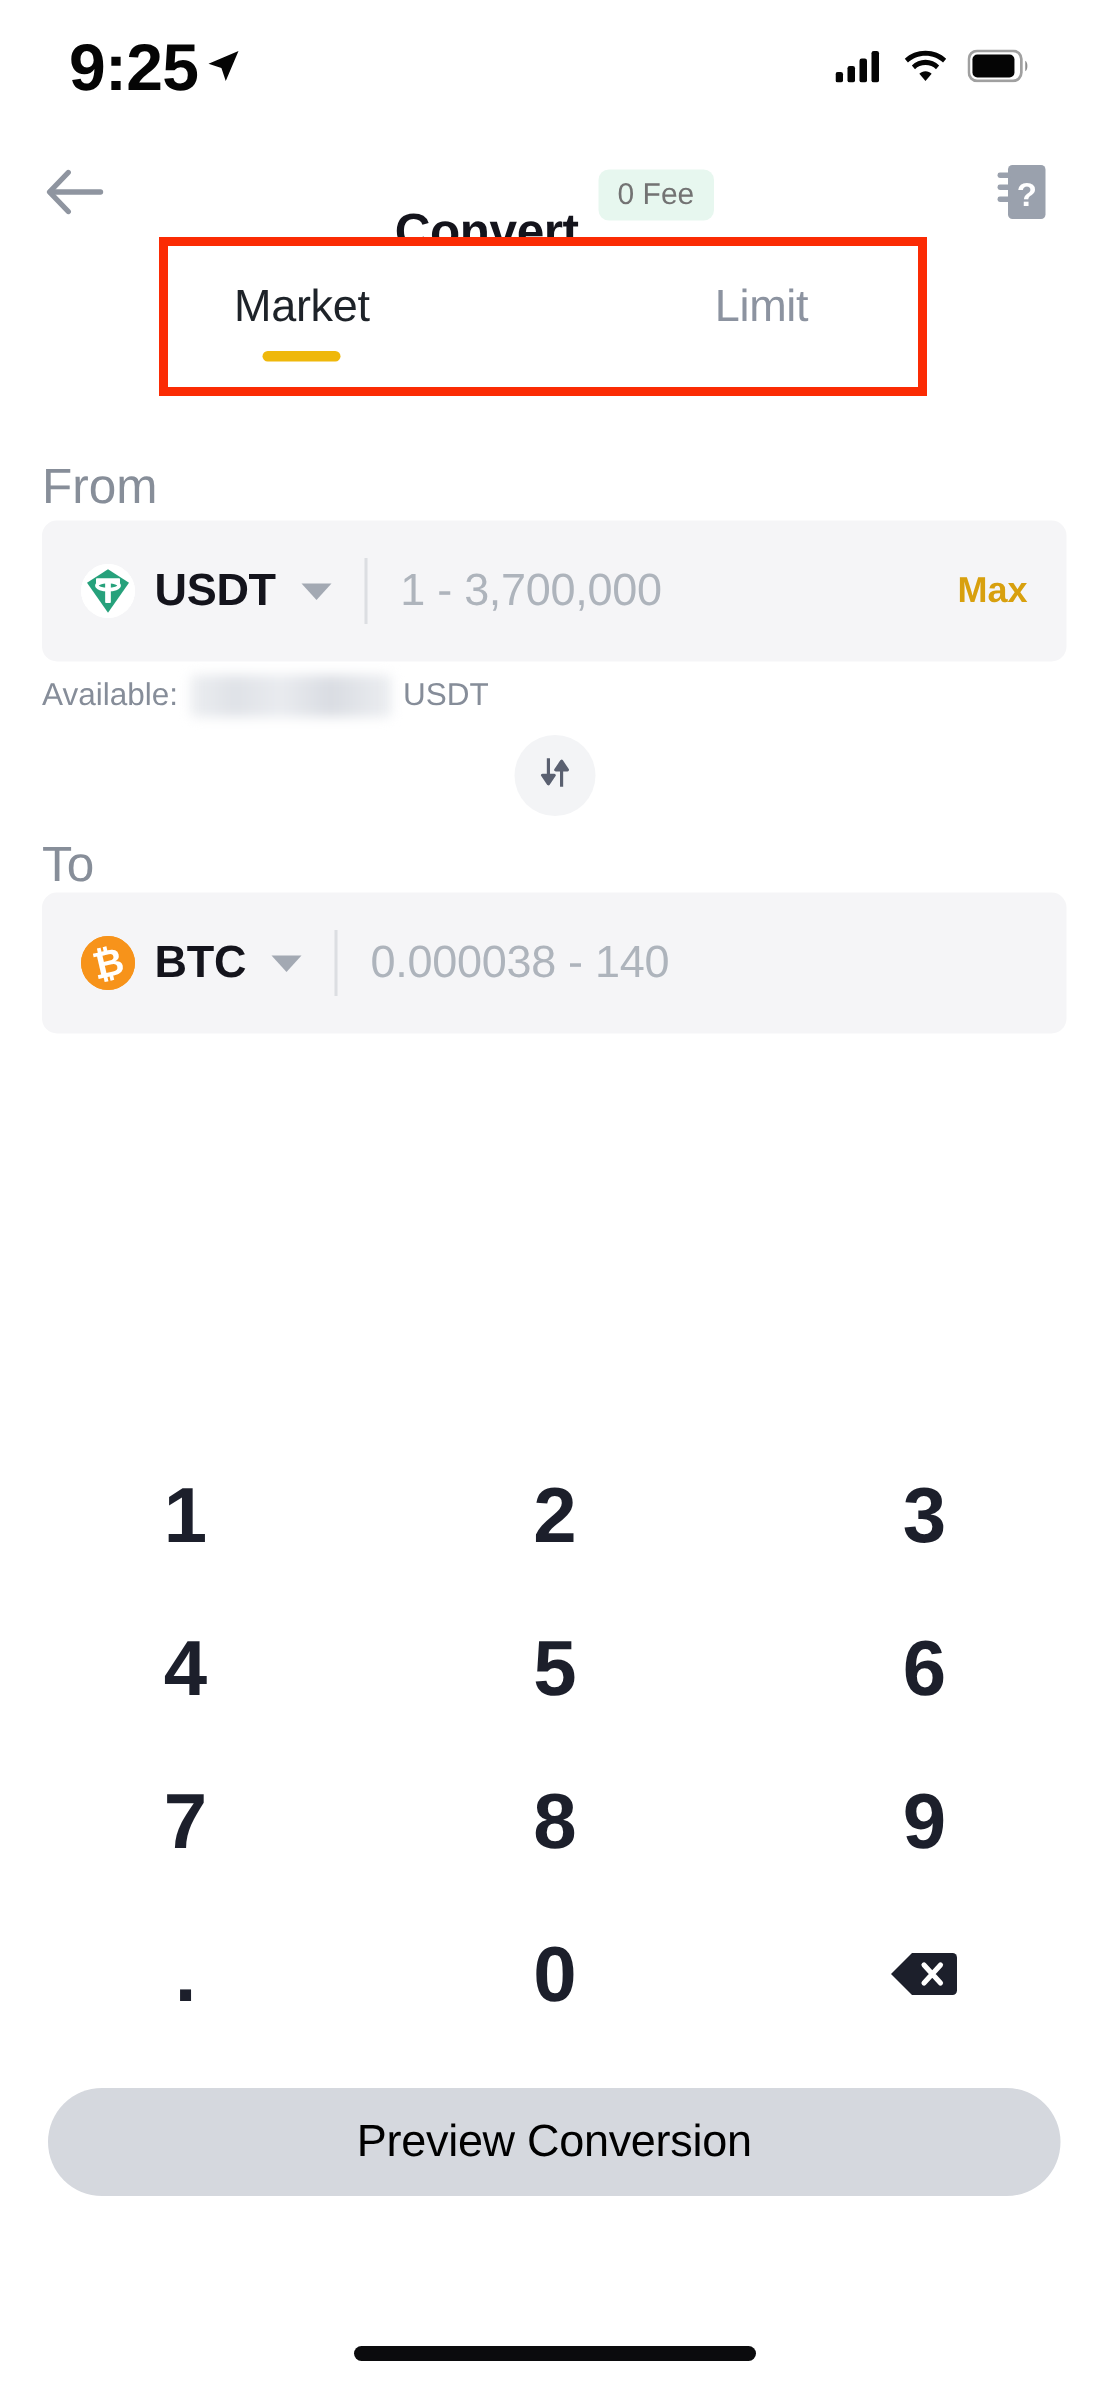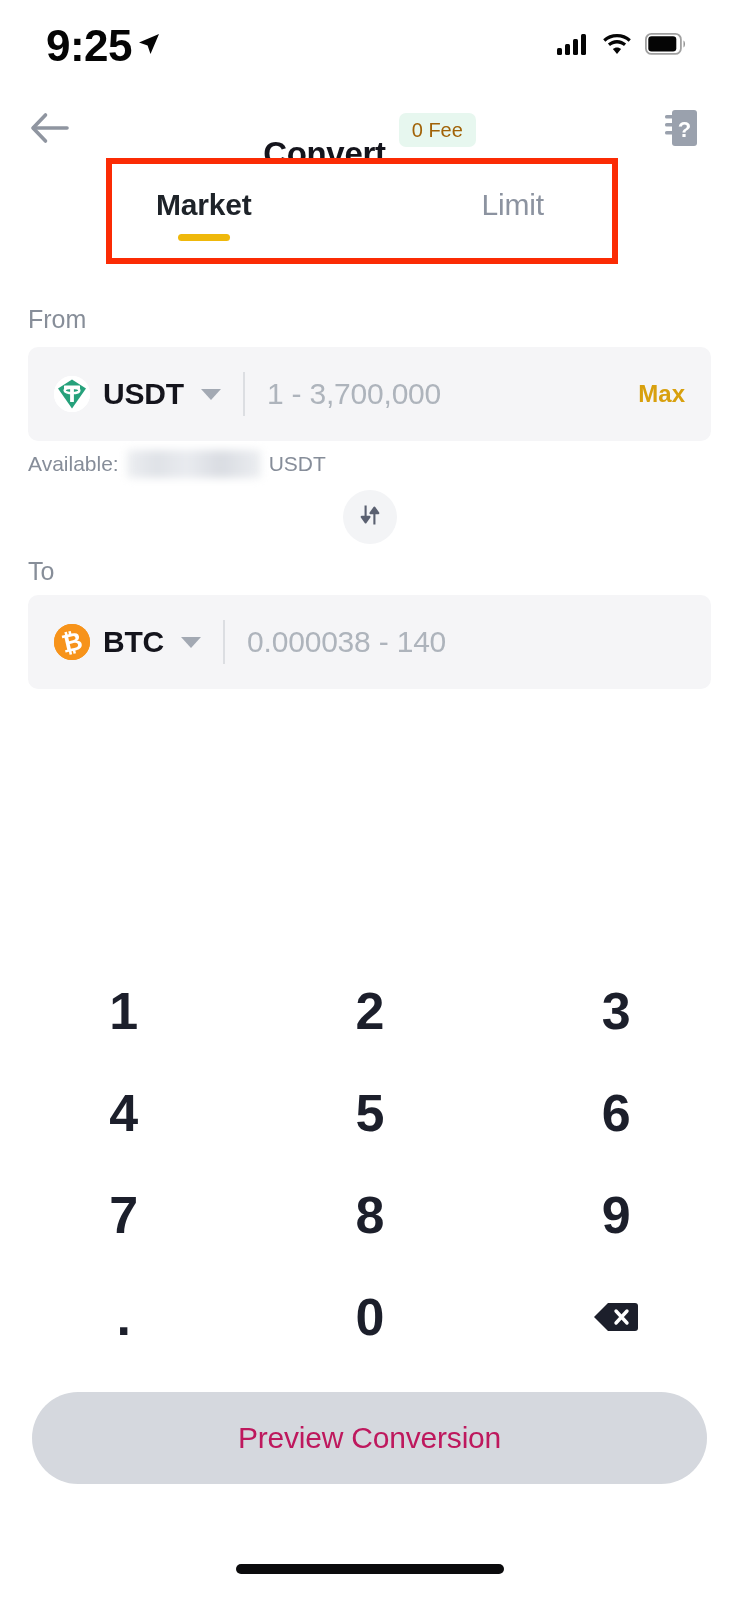--- a/index.html
+++ b/index.html
@@ -41,21 +41,21 @@
   }
   .header-center {
     position:absolute; left:0; right:0; top:50%; transform:translateY(-50%);
     display:flex; align-items:center; justify-content:center; gap:13px;
     pointer-events:none;
   }
   .header-title {
     font-size:33px; font-weight:700; color:#14141c; letter-spacing:-0.3px;margin-top:48px;
   }
   .fee-badge {
-    background:#e7f7ef; color:#a16207;
+    background:#e7f7ef; color:#737373;
     font-size:20px; padding:7px 13px; border-radius:7px;
     line-height:1;
   }
   .help-btn {
     position:absolute; right:34px; top:50%; transform:translateY(-50%);
     width:46px; height:46px; display:flex; align-items:center; justify-content:center;
     cursor:pointer;
   }
 
   
@@ -76,31 +76,31 @@
     padding-top:24px;
     background:#ffffff;
   }
   .tab {
     display:flex; flex-direction:column; align-items:center;
     cursor:pointer; position:relative;
   }
   .tab-market { margin-left:44px; }
   .tab-limit  { margin-left:230px; }
   .tab-label { font-size:30px; letter-spacing:-0.2px; }
-  .tab-market .tab-label { color:#1e2329; font-weight:700; }
+  .tab-market .tab-label { color:#1e2329; font-weight:400; }
   .tab-limit .tab-label  { color:#8c93a0; font-weight:400; }
   .tab-underline {
     margin-top:12px; width:52px; height:7px;
     background:#efb80b; border-radius:4px;
   }
 
   
   .section-label {
     position:absolute; left:28px;
-    font-size:25px; color:#878e99;
+    font-size:33px; color:#878e99;
   }
   .label-from { top:305px; }
   .label-to   { top:557px; }
 
   .field-box {
     position:absolute; left:28px; width:683px; height:94px;
     background:#f5f5f7; border-radius:10px;
     display:flex; align-items:center;
     padding:0 26px;
   }
@@ -177,25 +177,25 @@
   .key {
     display:flex; align-items:center; justify-content:center;
     font-size:52px; font-weight:600; color:#1c1f2b;
     cursor:pointer; user-select:none; letter-spacing:-1px;
   }
   .key-dot { font-size:52px; font-weight:900; }
 
   
   .preview-btn {
     position:absolute; left:32px; top:1392px;
-    width:675px; height:92px;
+    width:675px; height:72px;
     background:#d5d8de; border-radius:46px; border:none;
     display:flex; align-items:center; justify-content:center;
     font-family:"Liberation Sans", sans-serif;
-    font-size:30px; color:#be185d; letter-spacing:-0.2px;
+    font-size:30px; color:#000000; letter-spacing:-0.2px;
     cursor:default;
   }
 
   
   .home-indicator {
     position:absolute; left:50%; transform:translateX(-50%);
     bottom:26px; width:268px; height:10px;
     background:#0b0b0d; border-radius:5px;
   }
 </style>

